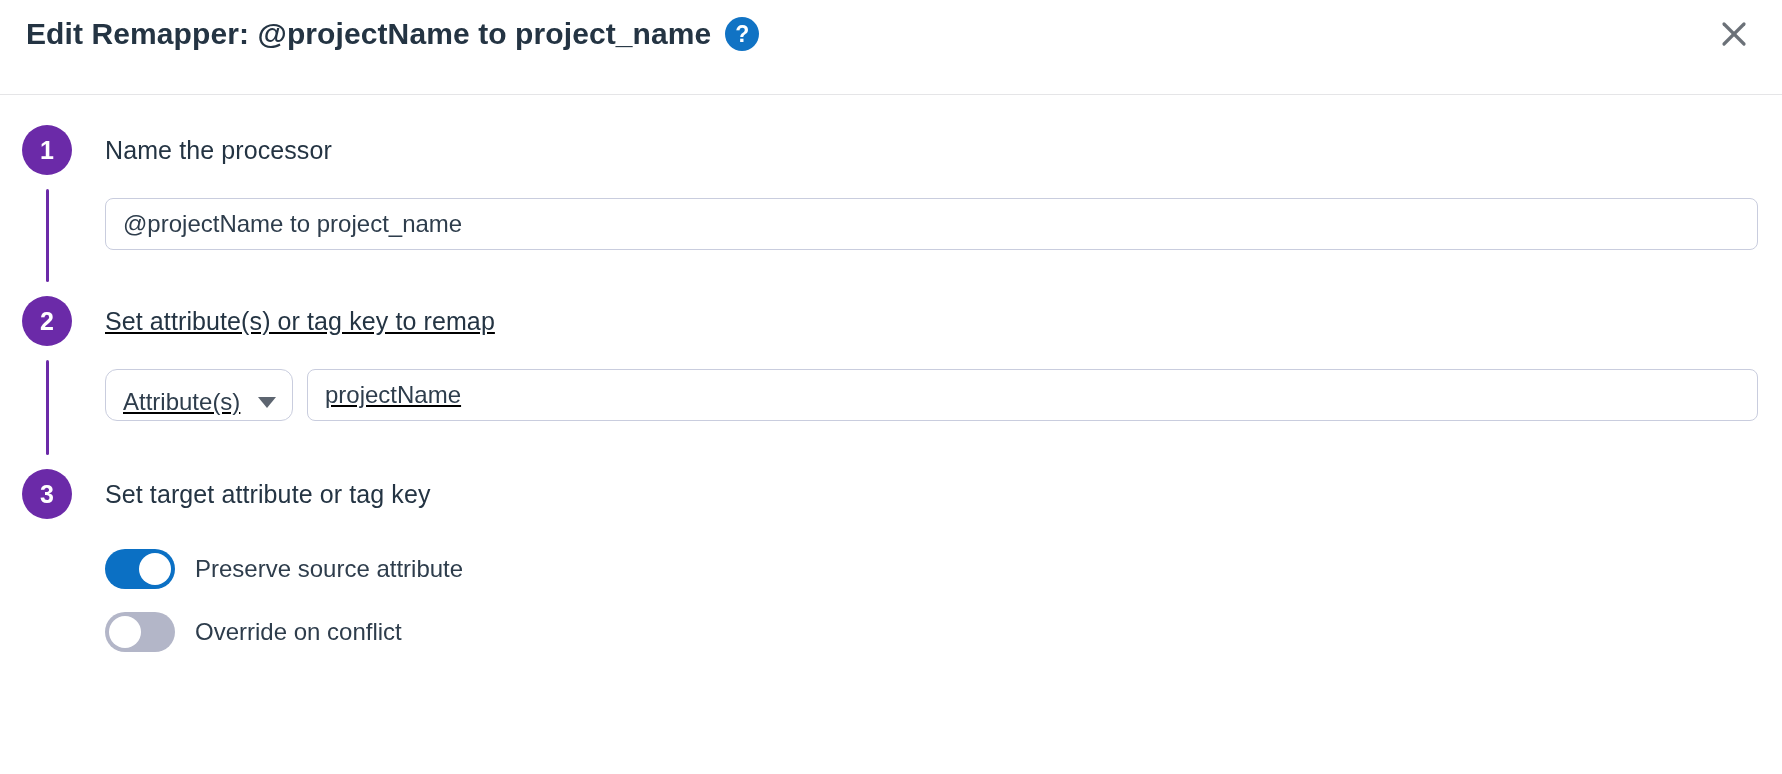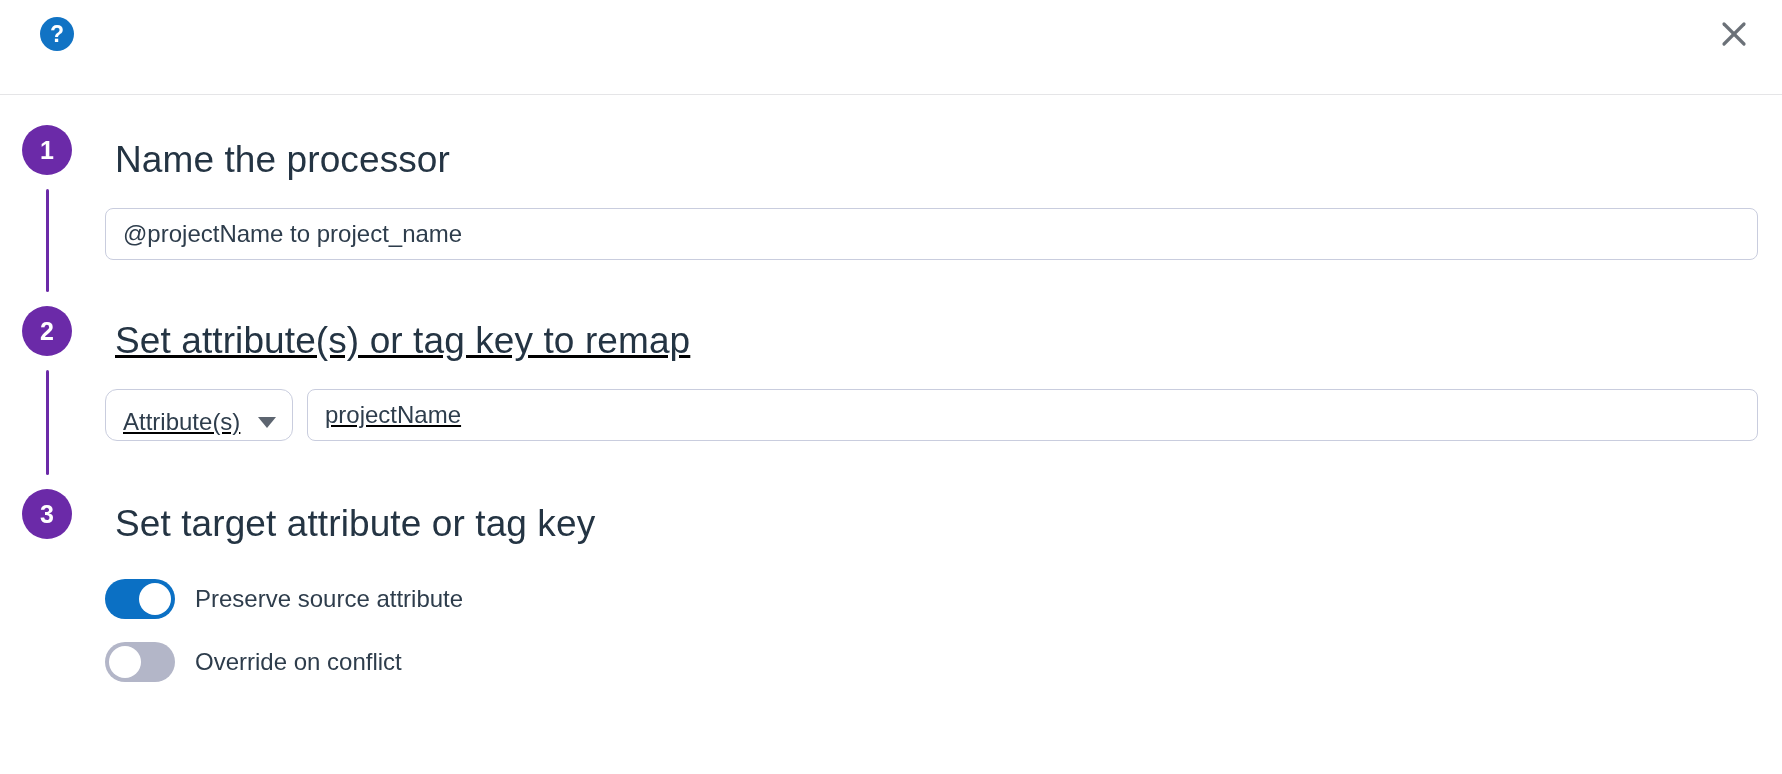--- a/index.html
+++ b/index.html
@@ -106,22 +106,22 @@
     margin-top: 14px;
     margin-bottom: 14px;
     border-radius: 2px;
   }
   .step-content {
     flex: 1;
     margin-left: 33px;
     margin-right: 24px;
   }
   .step-heading {
-    margin: 10px;
-    font-size: 37px;
+    margin: 0;
+    font-size: 25px;
     font-weight: 500;
     color: var(--heading-text, #243443);
     line-height: 50px;
     letter-spacing: 0.1px;
   }
 
   .field-row {
     margin-top: 23px;
     display: flex;
     align-items: flex-start;
@@ -205,20 +205,21 @@
     font-size: 24px;
     color: var(--body-text, #2e3d4c);
   }
 </style>
 </head>
 <body>
 
 <div class="dialog">
 
   <div class="dialog-header">
+    <span class="dialog-title">Edit Remapper: @projectName to project_name</span>
     <span class="help-badge">?</span>
     <button class="close-btn">
       <svg width="32" height="32" viewBox="0 0 32 32">
         <line x1="6" y1="6" x2="26" y2="26" stroke="#6B7178" stroke-width="3.2" stroke-linecap="round"></line>
         <line x1="26" y1="6" x2="6" y2="26" stroke="#6B7178" stroke-width="3.2" stroke-linecap="round"></line>
       </svg>
     </button>
   </div>
 
   <div class="dialog-body">

